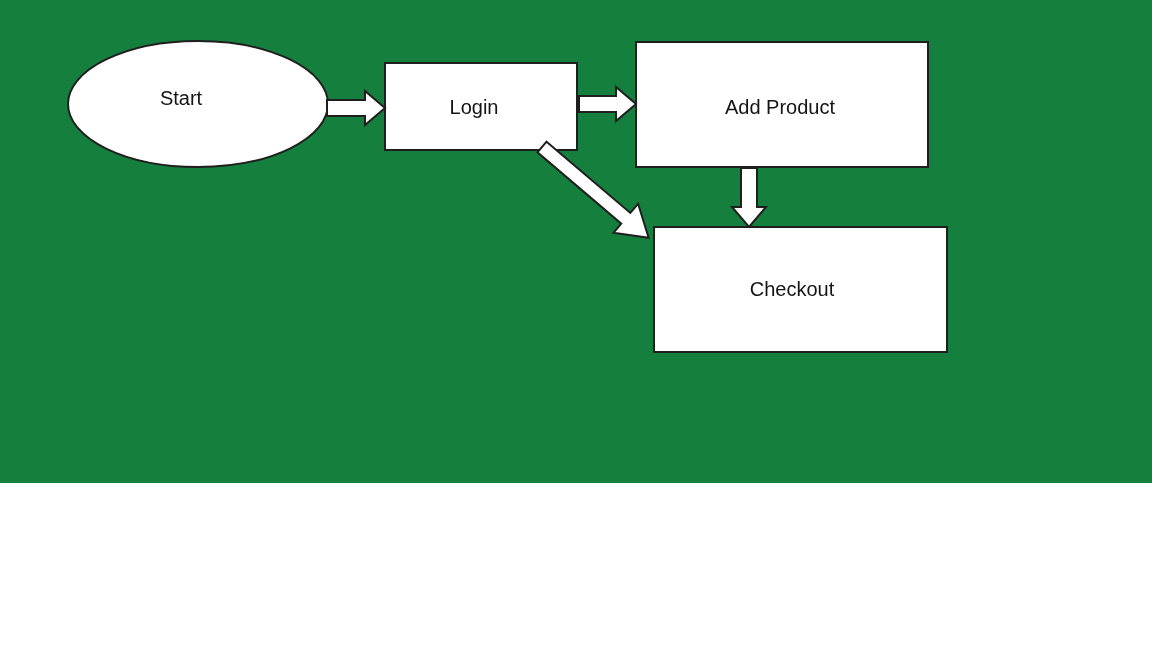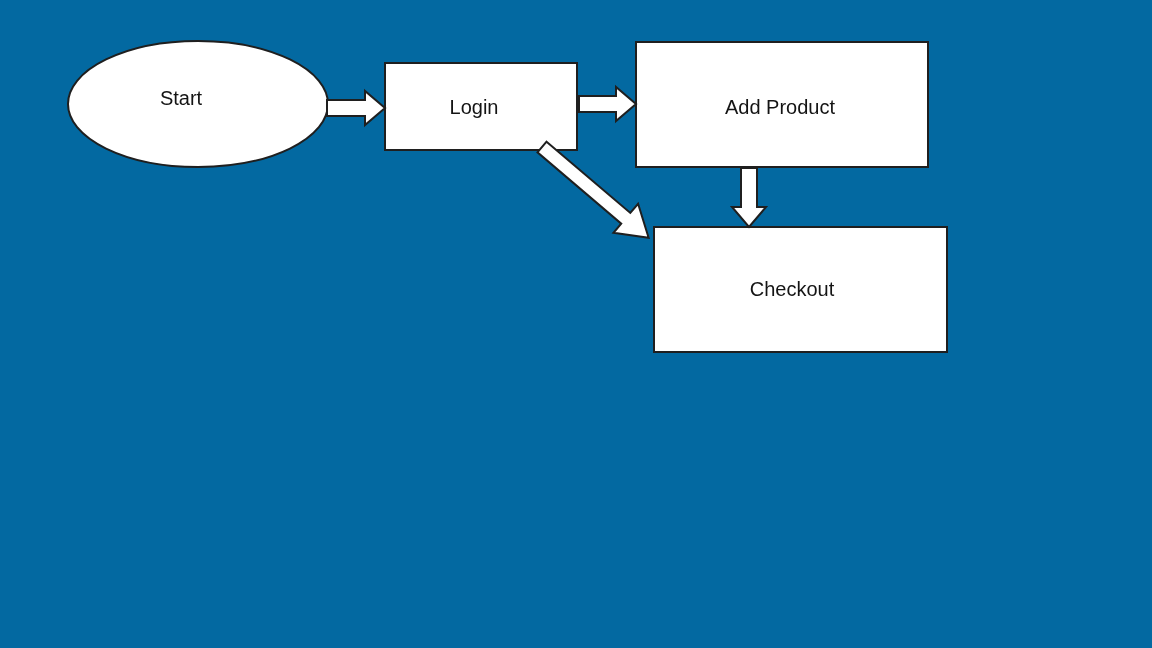--- a/index.html
+++ b/index.html
@@ -3,22 +3,22 @@
 <meta charset="utf-8">
 <style>
   html, body {
     margin: 0;
     padding: 0;
     background: #ffffff;
   }
   .canvas-wrap {
     position: relative;
     width: 1152px;
-    height: 648px;
-    background: #0369a1;
+    height: 483px;
+    background: #15803d;
     overflow: hidden;
     font-family: "Liberation Sans", sans-serif;
   }
   svg {
     display: block;
   }
   .shape {
     fill: #ffffff;
     stroke: #1f1f1f;
     stroke-width: 2;

